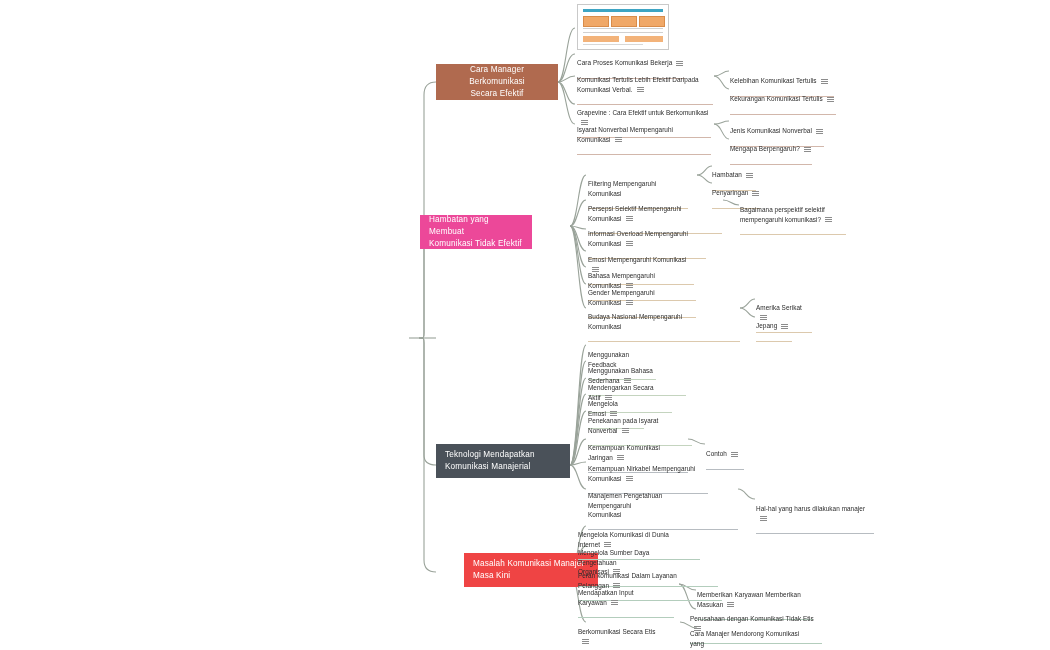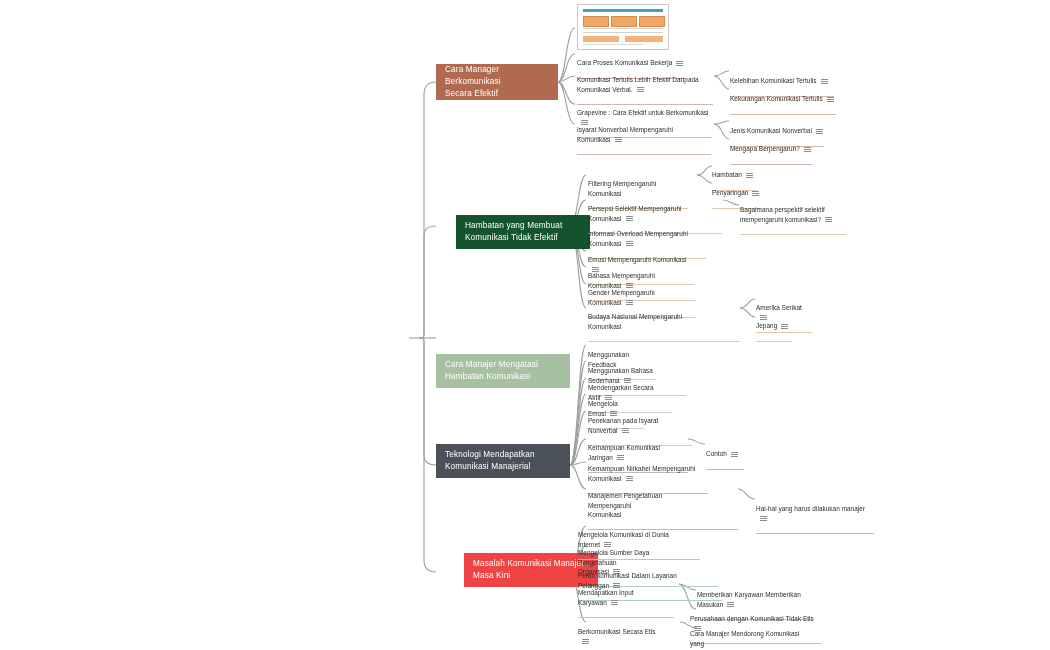--- a/index.html
+++ b/index.html
@@ -165,21 +165,21 @@
     <div style="position:absolute;left:61px;top:11px;width:24px;height:9px;background:#f0a868;border:1px solid #d98c4a"></div>
     <div style="position:absolute;left:5px;top:23px;width:80px;height:1px;background:#d0d0d0"></div>
     <div style="position:absolute;left:5px;top:27px;width:80px;height:1px;background:#d0d0d0"></div>
     <div style="position:absolute;left:5px;top:31px;width:36px;height:6px;background:#f3b37a"></div>
     <div style="position:absolute;left:47px;top:31px;width:38px;height:6px;background:#f3b37a"></div>
     <div style="position:absolute;left:5px;top:39px;width:60px;height:1px;background:#d8d8d8"></div>
   </div>
 
 
   <div class="branch" style="left:436px;top:64px;width:122px;height:36px;background:#b06a4f;">
-    <span style="white-space: pre-line;">Cara Manager Berkomunikasi
+    <span style="white-space: pre-line; text-align: center;">Cara Manager Berkomunikasi
 Secara Efektif</span>
   </div>
 
   <div class="topic" style="left:577px;top:49px;width:120px;">
     <span style="white-space: pre-line;">Cara Proses Komunikasi Bekerja</span><span class="badge"><i></i><i></i><i></i></span>
     <div class="ul" style="background:#d2b7ab;width:108px;"></div>
   </div>
 
   <div class="topic" style="left:577px;top:66px;width:136px;">
     <span style="white-space: pre-line;">Komunikasi Tertulis Lebih Efektif Daripada
@@ -209,21 +209,21 @@
 
   <div class="topic" style="left:730px;top:117px;width:94px;">
     <span style="white-space: pre-line;">Jenis Komunikasi Nonverbal</span><span class="badge"><i></i><i></i><i></i></span>
     <div class="ul" style="background:#d2b7ab;width:94px;"></div>
   </div>
   <div class="topic" style="left:730px;top:135px;width:82px;">
     <span style="white-space: pre-line;">Mengapa Berpengaruh?</span><span class="badge"><i></i><i></i><i></i></span>
     <div class="ul" style="background:#d2b7ab;width:82px;"></div>
   </div>
 
-  <div class="branch" style="left:456px;top:215px;width:134px;height:34px;background:#14532d;">
+  <div class="branch" style="left:420px;top:215px;width:112px;height:34px;background:#ec4899;">
     <span style="white-space: pre-line;">Hambatan yang Membuat
 Komunikasi Tidak Efektif</span>
   </div>
 
   <div class="topic" style="left:588px;top:170px;width:100px;">
     <span style="white-space: pre-line;">Filtering Mempengaruhi Komunikasi</span>
     <div class="ul" style="background:#dcc9ad;width:100px;"></div>
   </div>
   <div class="topic" style="left:712px;top:161px;width:44px;">
     <span style="white-space: pre-line;">Hambatan</span><span class="badge"><i></i><i></i><i></i></span>
@@ -269,24 +269,20 @@
   </div>
   <div class="topic" style="left:756px;top:294px;width:56px;">
     <span style="white-space: pre-line;">Amerika Serikat</span><span class="badge"><i></i><i></i><i></i></span>
     <div class="ul" style="background:#dcc9ad;width:56px;"></div>
   </div>
   <div class="topic" style="left:756px;top:312px;width:36px;">
     <span style="white-space: pre-line;">Jepang</span><span class="badge"><i></i><i></i><i></i></span>
     <div class="ul" style="background:#dcc9ad;width:36px;"></div>
   </div>
 
-  <div class="branch" style="left:436px;top:354px;width:134px;height:34px;background:#a8c0a2;">
-    <span style="white-space: pre-line;">Cara Manajer Mengatasi
-Hambatan Komunikasi</span>
-  </div>
 
   <div class="topic" style="left:588px;top:341px;width:68px;">
     <span style="white-space: pre-line;">Menggunakan Feedback</span>
     <div class="ul" style="background:#c4d4bf;width:68px;"></div>
   </div>
   <div class="topic" style="left:588px;top:357px;width:90px;">
     <span style="white-space: pre-line;">Menggunakan Bahasa Sederhana</span><span class="badge"><i></i><i></i><i></i></span>
     <div class="ul" style="background:#c4d4bf;width:98px;"></div>
   </div>
   <div class="topic" style="left:588px;top:374px;width:76px;">

